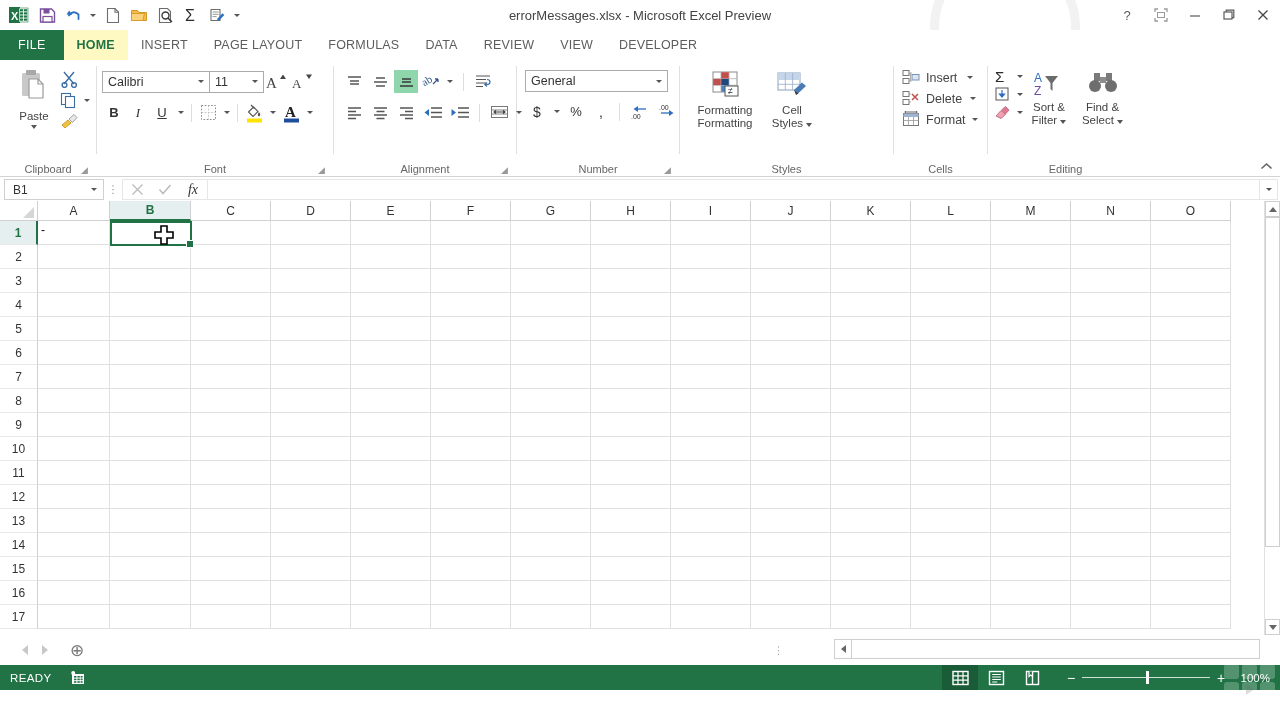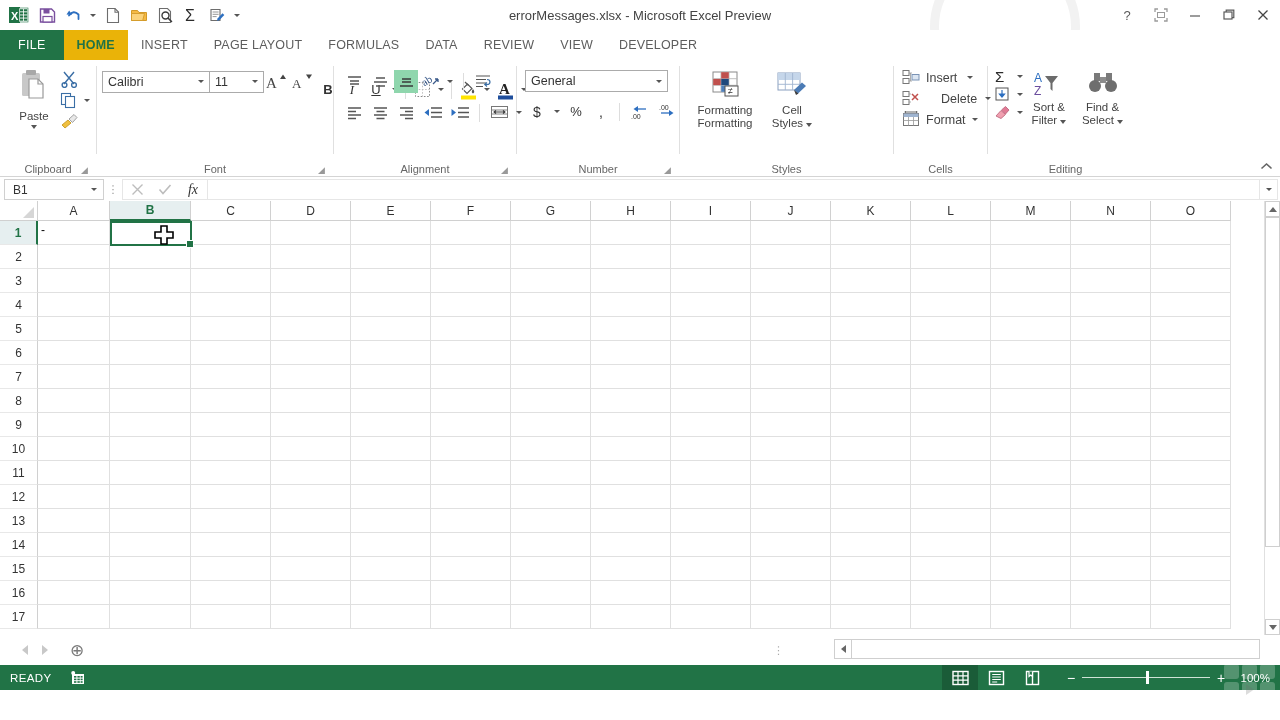--- a/index.html
+++ b/index.html
@@ -47,21 +47,21 @@
   
   .tabbar { height: 30px; background: #fff; display:flex; align-items:flex-end; position: relative; }
   .file-tab {
     background: #217346; color: #fff; font-size: 12.5px; letter-spacing: .3px;
     height: 30px; display:flex; align-items:center; padding: 0 18px; cursor: default;
   }
   .rtab {
     height: 30px; display:flex; align-items:center; padding: 0 13px;
     font-size: 12.5px; color: #5d5d5d; letter-spacing: .2px; cursor: default;
   }
-  .rtab.active { color: #217346; background:#eab308; font-weight:600;text-align:right; }
+  .rtab.active { color: #217346; background:#fef9c3; font-weight:600;text-align:right; }
   .user-area {
     position:absolute; right: 0; top: 0; height: 30px; display:flex; align-items:center; gap: 6px;
     padding-right: 6px;
   }
   .user-name { font-size: 12.5px; color: #5d5d5d; }
   .avatar { width: 26px; height: 26px; background: #d8d8d8; position: relative; overflow:hidden; }
   .avatar::before { content:""; position:absolute; left:8px; top:4px; width:10px; height:10px; border-radius:50%; background:#9e9e9e; }
   .avatar::after { content:""; position:absolute; left:4px; top:16px; width:18px; height:12px; border-radius:9px 9px 0 0; background:#9e9e9e; }
   .smiley { font-size: 16px; line-height: 1; }
 
@@ -378,21 +378,21 @@
             </svg>
           </div>
         </div>
       </div>
       <div class="grp-label">Clipboard</div>
       <div class="dlg-launch">◢</div>
     </div>
     <div class="grp-sep"></div>
 
     <div class="grp" style="width:236px">
-      <div class="grp-body" style="padding-top:6px">
+      <div class="grp-body" style="flex-direction:column; padding-top:6px">
         <div style="display:flex;align-items:center;gap:0;">
           <div class="combo" style="width:108px">
             <span class="cv">Calibri</span>
             <span class="cb">
                 <span class="caret sm"></span>
               </span>
           </div>
           <div class="combo" style="width:55px;margin-left:-1px">
             <span class="cv">11</span>
             <span class="cb">
@@ -633,21 +633,21 @@
           <span style="font-size:12.5px;color:#444;margin-left:4px">Insert</span>
           <span class="caret sm" style="margin-left:8px"></span>
         </div>
         <div class="smallrow">
           <svg width="18" height="17" viewBox="0 0 18 17">
             <rect x="1" y="1.5" width="6" height="5" fill="#fff" stroke="#777" stroke-width="1"></rect>
             <rect x="1" y="9.5" width="6" height="5" fill="#fff" stroke="#777" stroke-width="1"></rect>
             <path d="M10 4 L16 10 M16 4 L10 10" stroke="#c0504d" stroke-width="1.5"></path>
             <path d="M7 4h2M7 12h2" stroke="#999" stroke-width="0.8"></path>
           </svg>
-          <span style="font-size:12.5px;color:#444;margin-left:19px">Delete</span>
+          <span style="font-size:12.5px;color:#444;margin-left:4px">Delete</span>
           <span class="caret sm" style="margin-left:6px"></span>
         </div>
         <div class="smallrow">
           <svg width="18" height="17" viewBox="0 0 18 17">
             <rect x="1.5" y="2.5" width="15" height="12" fill="#fff" stroke="#777" stroke-width="1"></rect>
             <rect x="1.5" y="2.5" width="15" height="3.5" fill="#9fb4d0"></rect>
             <path d="M1.5 9.5h15M6.5 6v8.5M11.5 6v8.5" stroke="#999" stroke-width="0.8"></path>
             <path d="M2.5 1 L15.5 1 M3.5 0.2v1.6M14.5 0.2v1.6" stroke="#555" stroke-width="0.9"></path>
           </svg>
           <span style="font-size:12.5px;color:#444;margin-left:4px">Format</span>

